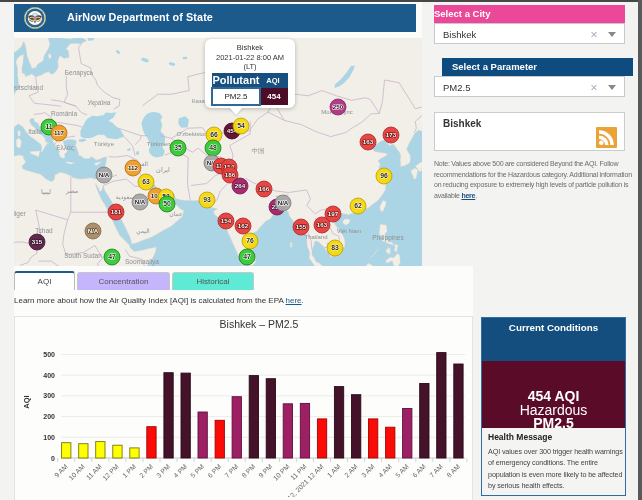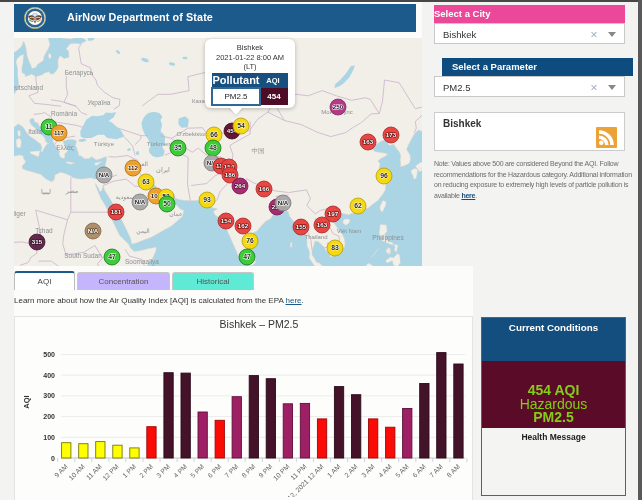--- a/index.html
+++ b/index.html
@@ -344,27 +344,28 @@
 <rect x="438.8" y="47.0" width="9.3" height="94.0" fill="#441329" stroke="#2a0a18" stroke-width="0.9"></rect>
 <text x="445.4" y="150" font-size="6.8" fill="#666" text-anchor="end" transform="rotate(-45 445.4 150)" font-family="Liberation Sans, sans-serif">8 AM</text>
 </svg>
     </div>
 </div>
 
 <div class="abs" style="left:481px;top:317px;width:145px;height:179px;border:1px solid #2e6da4;background:#f4f4f3">
   <div style="background:#134e7e;color:#fff;text-align:center;height:43px;padding-top:4px">
     <div style="font-size:9.8px;font-weight:bold">Current Conditions</div>
   </div>
-  <div style="background:#5a0b28;color:#84cc16;text-align:center;height:67px;padding-top:23px">
+  <div style="background:#5a0b28;color:#ffffff;text-align:center;height:67px;padding-top:29px">
     <div style="font-size:14px;font-weight:bold;line-height:13.5px">454 AQI</div>
     <div style="font-size:14px;font-weight:normal;line-height:13.5px">Hazardous</div>
     <div style="font-size:14px;font-weight:bold;line-height:13.5px">PM2.5</div>
   </div>
   <div style="padding:4px 6px 0 6px">
-    <div style="font-size:8.5px;font-weight:bold;color:#222;text-align:center">Health Message</div>
+    <div style="font-size:8.5px;font-weight:bold;color:#222;text-align:left">Health Message</div>
+    <div style="font-size:7.2px;letter-spacing:-0.12px;color:#444;line-height:11.3px;margin-top:4px;white-space:nowrap">AQI values over 300 trigger health warnings<br>of emergency conditions. The entire<br>population is even more likely to be affected<br>by serious health effects.</div>
   </div>
 </div>
 
 <div class="abs" style="left:434px;top:5px;width:191px;height:18px;background:#ec4899;color:#fff;font-size:9.5px;font-weight:bold;line-height:18px;">Select a City</div>
 <div class="abs" style="left:434px;top:23px;width:191px;height:21px;background:#fff;border:1px solid #c9c9c9">
   <span style="position:absolute;left:8px;top:5px;font-size:9.5px;color:#333">Bishkek</span>
   <span style="position:absolute;right:26px;top:5px;font-size:9.5px;color:#a5b2c0">✕</span>
   <span style="position:absolute;right:8px;top:8px;width:0;height:0;border-left:4.5px solid transparent;border-right:4.5px solid transparent;border-top:5px solid #888"></span>
 </div>
 <div class="abs" style="left:442px;top:58px;width:191px;height:18px;background:#0e4c7f;color:#fff;font-size:9.5px;font-weight:bold;line-height:18px;padding-left:10px">Select a Parameter</div>

